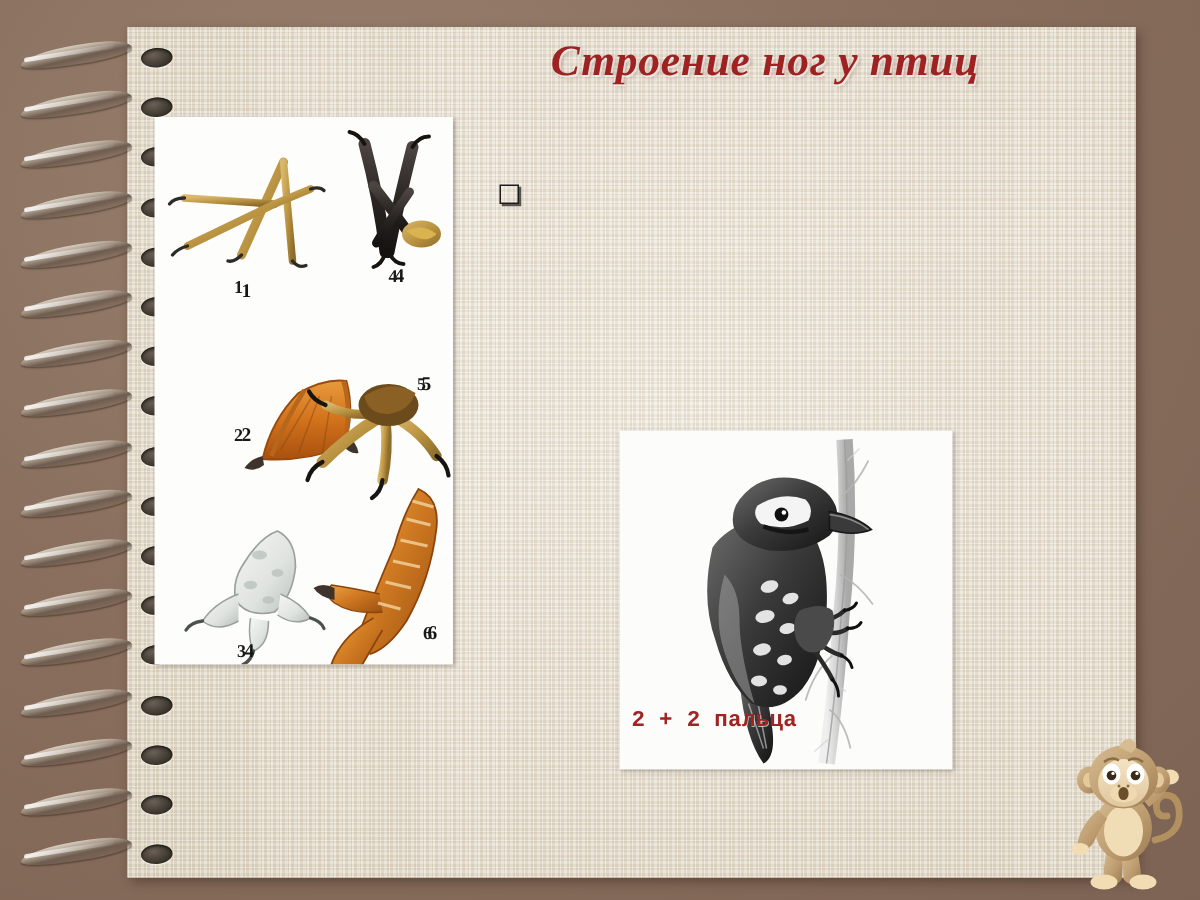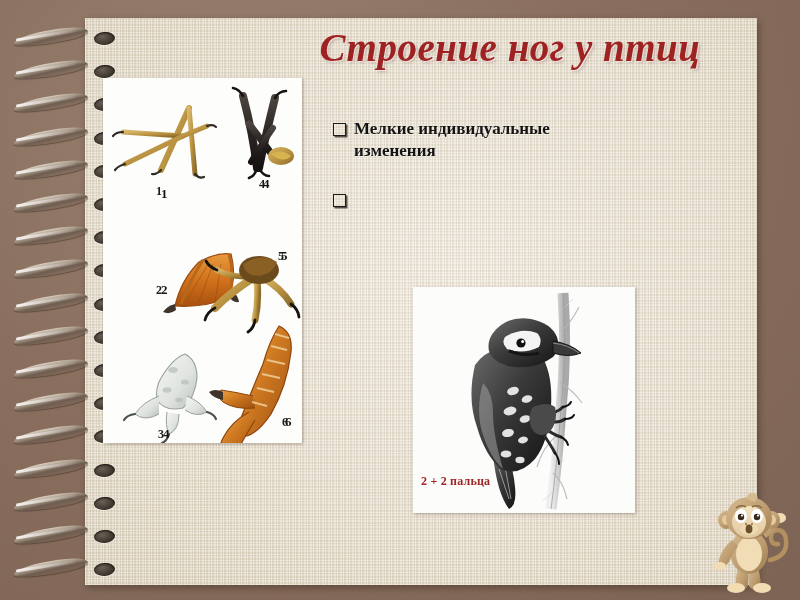--- a/index.html
+++ b/index.html
@@ -109,21 +109,21 @@
   
   .title {
     position: absolute;
     left: 300px;
     top: 25px;
     width: 420px;
     text-align: center;
     font-family: "Liberation Serif", serif;
     font-style: italic;
     font-weight: bold;
-    font-size: 39px;
+    font-size: 29px;
     letter-spacing: 0.5px;
     color: #9e2222;
     text-shadow: 1px 1px 0 rgba(255,255,255,0.55), 2px 2px 3px rgba(120,70,60,0.30);
     z-index: 4;
     white-space: nowrap;
   }
 
   
   .feet-panel {
     position: absolute;
@@ -153,23 +153,23 @@
     height: 226px;
     background: #fcfcfa;
     box-shadow: 1px 1px 3px rgba(60,45,35,0.35);
     z-index: 4;
     overflow: hidden;
   }
   .wp-caption {
     position: absolute;
     left: 8px;
     bottom: 24px;
-    font-family: Liberation Serif, serif;
+    font-family: Liberation Mono, monospace;
     font-weight: bold;
-    font-size: 12px;
+    font-size: 15px;
     color: #a02424;
     letter-spacing: 0.2px;
     text-shadow: 0.5px 0.5px 0 rgba(255,255,255,0.6);
     white-space: nowrap;
     z-index: 3;
   }
 
   
   .bullets {
     position: absolute;
@@ -470,24 +470,20 @@
         <path d="M148 150 q6 3 7 8"></path>
         <path d="M142 166 q4 5 4 11"></path>
       </g>
     </svg>
     <div class="wp-caption">2 + 2 пальца</div>
   </div>
 
   <div class="bullets">
     <div class="bullet-row">
       <span class="bullet-box"></span>
-      <span class="bullet-text">Мелкие индивидуальные изменения</span>
-    </div>
-    <div class="bullet-row">
-      <span class="bullet-box"></span>
     </div>
   </div>
 
   <div class="monkey">
     <svg width="86" height="108" viewBox="0 0 86 108">
       <defs>
         <linearGradient id="furG" x1="0" y1="0" x2="1" y2="1">
           <stop offset="0%" stop-color="#d7bb92"></stop>
           <stop offset="60%" stop-color="#bb9a6d"></stop>
           <stop offset="100%" stop-color="#9a7a50"></stop>

